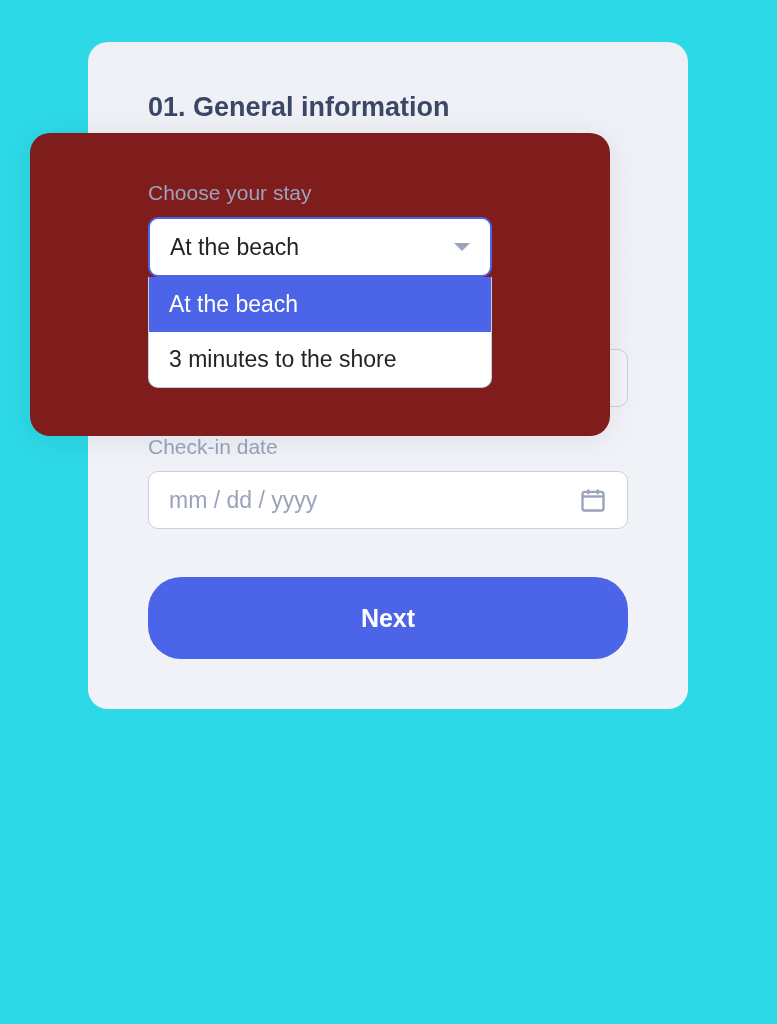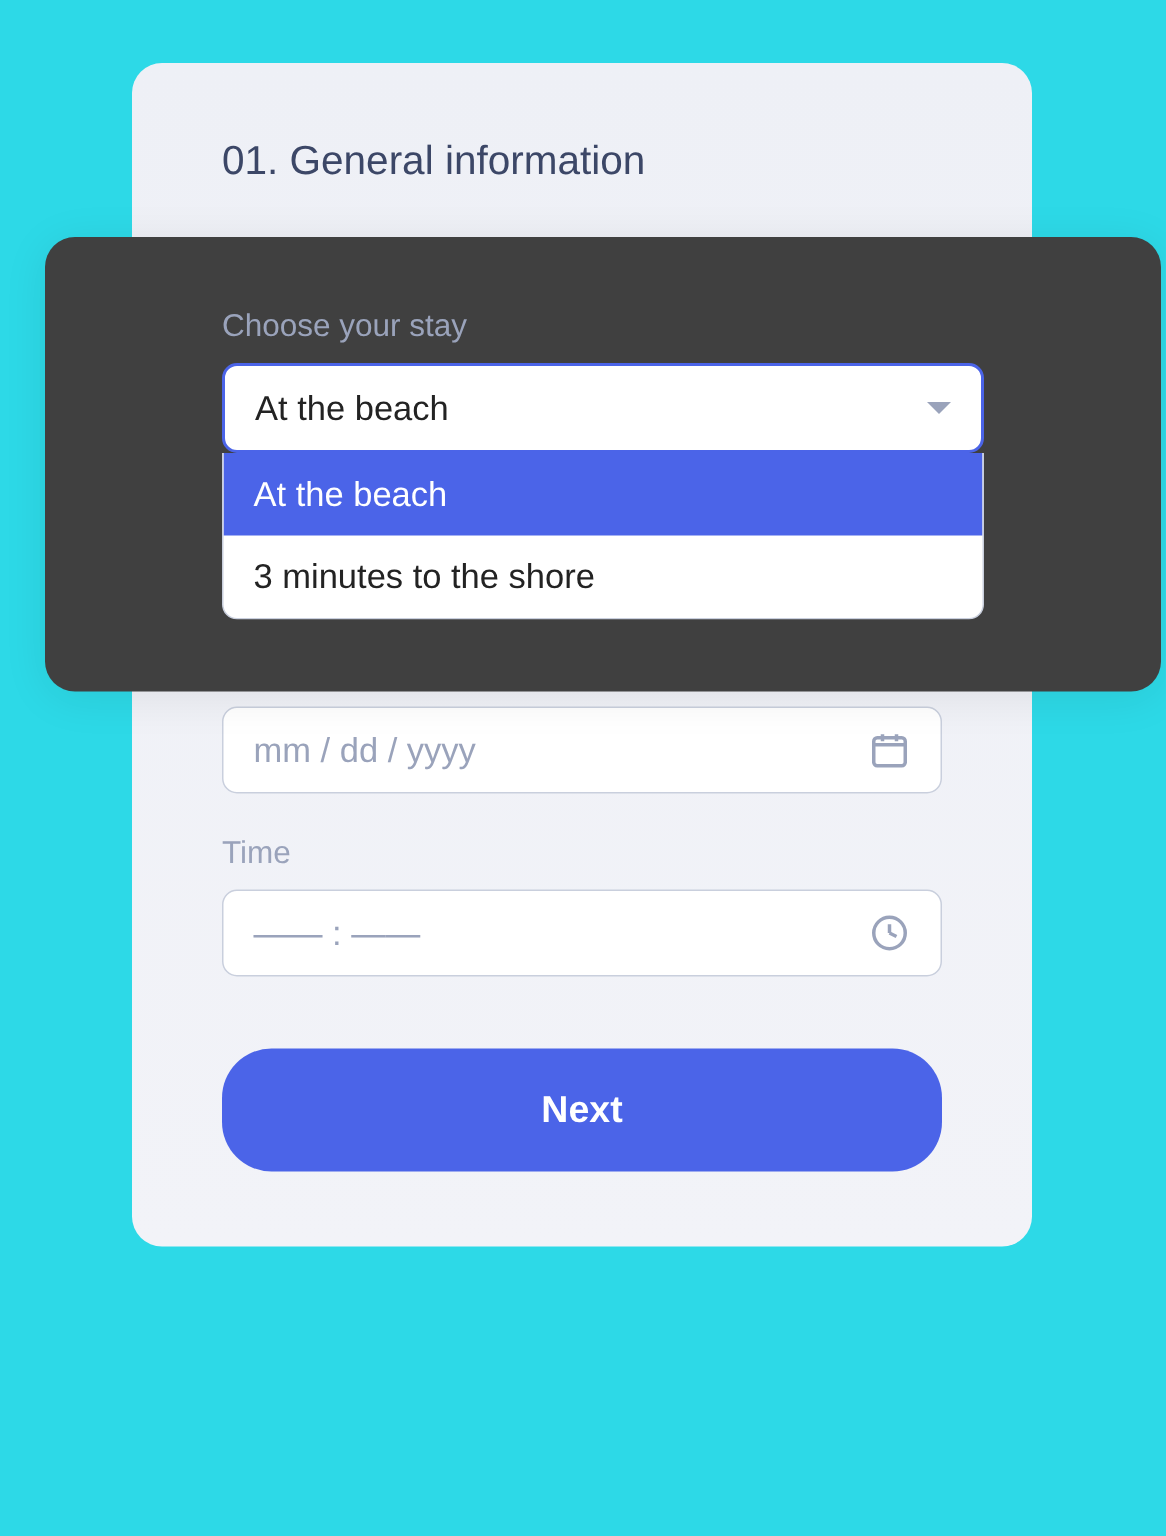--- a/index.html
+++ b/index.html
@@ -20,21 +20,21 @@
       left: 88px;
       top: 42px;
       width: 600px;
       background: linear-gradient(180deg, #EEF0F6 0%, #F2F3F8 100%);
       border-radius: 20px;
       padding: 50px 60px 50px 60px;
     }
     .section-title {
       color: #3C4767;
       font-size: 27px;
-      font-weight: 400;
+      font-weight: 700;
       margin-bottom: 96px;
     }
     .field-group {
       margin-bottom: 28px;
     }
     .field-label {
       color: #9AA3BB;
       font-size: 21px;
       font-weight: 400;
       margin-bottom: 12px;
@@ -84,23 +84,23 @@
       margin-top: 20px;
     }
     .spacer-hidden {
       height: 130px;
     }
 
     
     .popup {
       position: absolute;
       left: 30px;
-      top: 158px;
-      width: 744px;
-      background: #404040;
+      top: 133px;
+      width: 580px;
+      background: #7f1d1d;
       border-radius: 20px;
       padding: 48px 118px 48px 118px;
       box-shadow: 0 4px 30px rgba(0,0,0,0.08);
     }
     .popup .field-label {
       color: #9AA3BB;
       font-size: 21px;
       margin-bottom: 12px;
     }
     .dropdown-open {
@@ -165,31 +165,20 @@
       <svg class="icon-svg" width="28" height="28" viewBox="0 0 24 24" fill="none" stroke="#9AA3BB" stroke-width="2">
         <rect x="3" y="5" width="18" height="16" rx="2"></rect>
         <line x1="3" y1="9" x2="21" y2="9"></line>
         <line x1="8" y1="3" x2="8" y2="7"></line>
         <line x1="16" y1="3" x2="16" y2="7"></line>
       </svg>
     </div>
   </div>
 
   
-  <div class="field-group">
-    <label class="field-label">Time</label>
-    <div class="input-box">
-      <span class="placeholder">—— : ——</span>
-      <svg class="icon-svg" width="28" height="28" viewBox="0 0 24 24" fill="none" stroke="#9AA3BB" stroke-width="2">
-        <circle cx="12" cy="12" r="9"></circle>
-        <line x1="12" y1="7" x2="12" y2="12"></line>
-        <line x1="12" y1="12" x2="16" y2="14"></line>
-      </svg>
-    </div>
-  </div>
 
   <button class="next-button">Next</button>
 </div>
 
 <div class="popup">
   <label class="field-label">Choose your stay</label>
   <div class="dropdown-open">
     <span>At the beach</span>
     <span class="caret-down"></span>
   </div>

